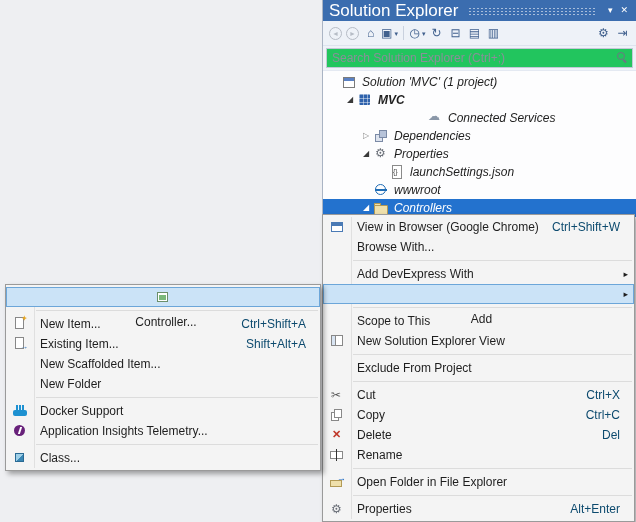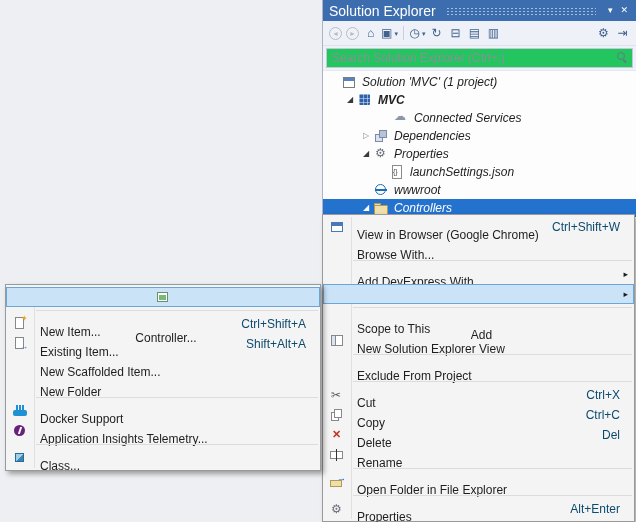--- a/index.html
+++ b/index.html
@@ -13,21 +13,21 @@
   
   #solution-explorer{
     position:absolute;left:322px;top:0;width:314px;height:522px;
     background:#fbfcfe;border-left:1px solid #aab4c4;box-sizing:border-box;
     display:flex;flex-direction:column;
   }
   .se-titlebar{
     height:21px;flex:0 0 21px;background:#3b6daf;color:#fff;
     display:flex;align-items:center;padding:0 4px;
   }
-  .se-title{padding-left:2px;white-space:nowrap;font-size:14px;}
+  .se-title{padding-left:2px;white-space:nowrap;font-size:17px;}
   .se-grip{
     flex:1;height:9px;margin:0 8px 0 10px;
     background-image:radial-gradient(rgba(255,255,255,.55) 1px, transparent 1.3px);
     background-size:4px 3px;background-position:0 1px;
   }
   .tb-win-btn{color:#fff;font-size:9px;padding:0 4px;line-height:21px;cursor:default;}
 
   .se-toolbar{
     height:24px;flex:0 0 24px;background:#eef2f8;border-bottom:1px solid #dde3ee;
     display:flex;align-items:center;padding:0 4px;
@@ -101,21 +101,21 @@
   .menu{
     position:absolute;background:#f4f4f4;border:1px solid #9a9a9a;
     box-shadow:3px 3px 5px rgba(0,0,0,.35);padding:2px 0;box-sizing:border-box;
   }
   .menu::before{content:"";position:absolute;left:28px;top:2px;bottom:2px;width:1px;background:#e0e0e0;}
   #context-menu{left:322px;top:214px;width:313px;z-index:10;}
   #add-submenu{left:5px;top:284px;width:316px;z-index:11;}
   .menu-item{height:20px;display:flex;align-items:center;position:relative;z-index:1;}
   .menu-item.hl{background:#cbe3f7;box-shadow:inset 0 0 0 1px #6ca6d9;flex-direction:column;}
   .menu-gutter{width:28px;flex:0 0 28px;height:100%;position:relative;}
-  .menu-label{padding-left:6px;white-space:nowrap;color:#1e1e1e;margin-top:16px;}
+  .menu-label{padding-left:6px;white-space:nowrap;color:#1e1e1e;}
   .menu-shortcut{margin-left:auto;padding-right:14px;white-space:nowrap;color:#0c4a6e;}
   .menu-arrow{position:absolute;right:6px;top:50%;transform:translateY(-50%);font-size:9px;color:#1e1e1e;}
   .menu-sep{height:1px;background:#dcdcdc;margin:3px 2px 3px 30px;position:relative;z-index:1;}
 
   
   .mic{display:block;}
   .mic::before,.mic::after{box-sizing:border-box;}
   .mic.browser-icon::before{content:"";position:absolute;left:8px;top:5px;width:12px;height:10px;background:#fff;border:1px solid #4a7ab5;}
   .mic.browser-icon::after{content:"";position:absolute;left:8px;top:5px;width:12px;height:4px;background:#4a7ab5;}
   .mic.solution-view-icon::before{content:"";position:absolute;left:8px;top:4px;width:12px;height:11px;background:#fff;border:1px solid #888;}
@@ -210,21 +210,21 @@
         <div class="tree-row" data-name="tree-row" style="padding-left: 4px;">
           <span class="tree-arrow" data-name="arrow-spacer"></span>
           <span class="tic solution-icon" data-name="solution-icon"></span>
           <span class="tree-label" data-name="tree-item-label">Solution 'MVC' (1 project)</span>
         </div>
         <div class="tree-row" data-name="tree-row" style="padding-left: 20px;">
           <span class="tree-arrow" data-name="expanded-arrow-icon">◢</span>
           <span class="tic project-icon" data-name="project-icon"></span>
           <span class="tree-label bold" data-name="tree-item-label">MVC</span>
         </div>
-        <div class="tree-row" data-name="tree-row" style="padding-left: 56px;">
+        <div class="tree-row" data-name="tree-row" style="padding-left: 56px; margin-left: 34px;">
           <span class="tree-arrow" data-name="arrow-spacer"></span>
           <span class="tic connected-services-icon" data-name="connected-services-icon"></span>
           <span class="tree-label" data-name="tree-item-label">Connected Services</span>
         </div>
         <div class="tree-row" data-name="tree-row" style="padding-left: 36px;">
           <span class="tree-arrow collapsed" data-name="collapsed-arrow-icon">▷</span>
           <span class="tic dependencies-icon" data-name="dependencies-icon"></span>
           <span class="tree-label" data-name="tree-item-label">Dependencies</span>
         </div>
         <div class="tree-row" data-name="tree-row" style="padding-left: 36px;">

